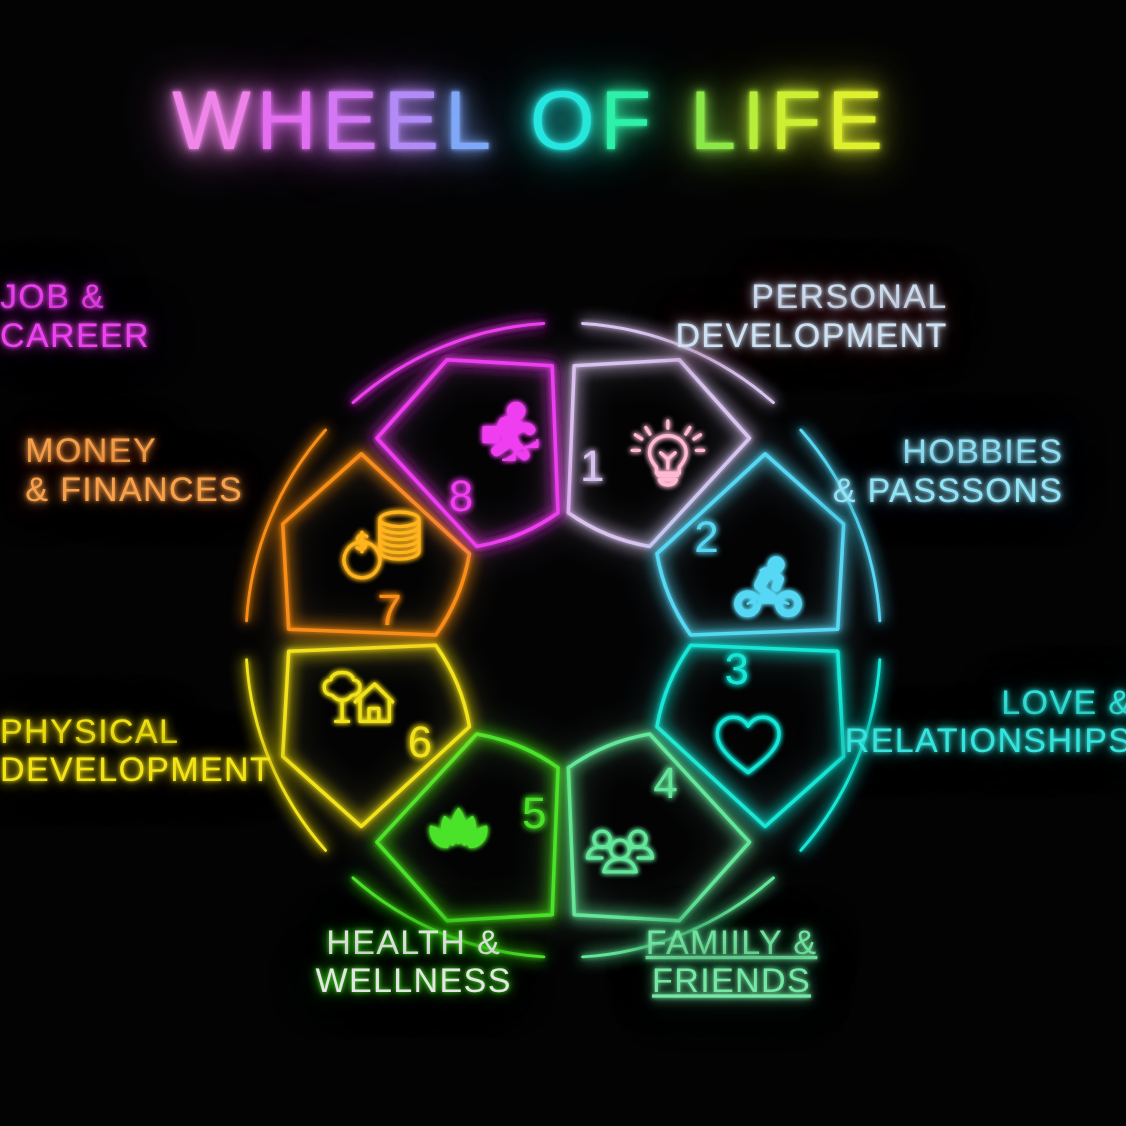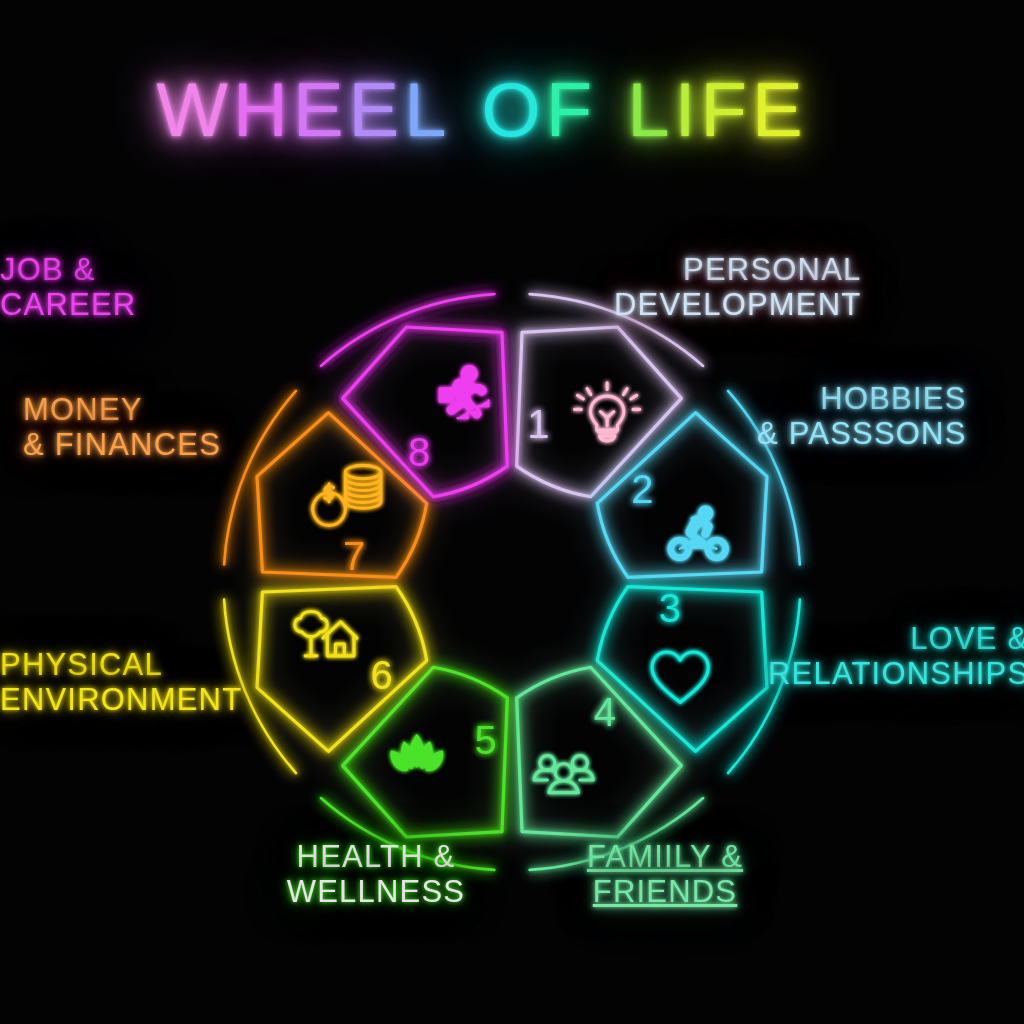--- a/index.html
+++ b/index.html
@@ -172,29 +172,29 @@
         <text x="485.59" y="739.81" text-anchor="middle" dominant-baseline="central" font-family="&quot;Liberation Sans&quot;, sans-serif" font-size="40" fill="#4ce32a" filter="url(#glowS)">5</text>
         <text x="381.74" y="674.91" text-anchor="middle" dominant-baseline="central" font-family="&quot;Liberation Sans&quot;, sans-serif" font-size="40" fill="#f2e21a" filter="url(#glowS)">6</text>
         <text x="354.19" y="555.59" text-anchor="middle" dominant-baseline="central" font-family="&quot;Liberation Sans&quot;, sans-serif" font-size="40" fill="#f98d19" filter="url(#glowS)">7</text>
         <text x="419.09" y="451.74" text-anchor="middle" dominant-baseline="central" font-family="&quot;Liberation Sans&quot;, sans-serif" font-size="40" fill="#ef3df0" filter="url(#glowS)">8</text>
       </g>
   </svg>
 
   <div id="labels-layer">
       <div class="wlabel r" style="color: rgb(207, 226, 244); text-shadow: rgb(207, 226, 244) 0px 0px 4px, rgb(207, 226, 244) 0px 0px 11px, rgb(90, 27, 40) 0px 0px 24px, rgb(90, 27, 40) 0px 0px 44px; left: 614px; top: 253px;">PERSONAL
 DEVELOPMENT</div>
-      <div class="wlabel r" style="color: rgb(147, 227, 247); text-shadow: rgb(147, 227, 247) 0px 0px 4px, rgb(147, 227, 247) 0px 0px 11px, rgb(11, 59, 74) 0px 0px 24px, rgb(11, 59, 74) 0px 0px 44px; left: 757px; top: 382px;">HOBBIES
+      <div class="wlabel r" style="color: rgb(147, 227, 247); text-shadow: rgb(147, 227, 247) 0px 0px 4px, rgb(147, 227, 247) 0px 0px 11px, rgb(11, 59, 74) 0px 0px 24px, rgb(11, 59, 74) 0px 0px 44px; left: 757px; top: 394px;">HOBBIES
 &amp; PASSSONS</div>
       <div class="wlabel r" style="color: rgb(52, 228, 221); text-shadow: rgb(52, 228, 221) 0px 0px 4px, rgb(52, 228, 221) 0px 0px 11px, rgb(7, 64, 60) 0px 0px 24px, rgb(7, 64, 60) 0px 0px 44px; left: 768px; top: 622px;">LOVE &amp;
 RELATIONSHIPS</div>
       <div class="wlabel c" style="color: rgb(116, 232, 164); text-shadow: rgb(116, 232, 164) 0px 0px 4px, rgb(116, 232, 164) 0px 0px 11px, rgb(11, 58, 35) 0px 0px 24px, rgb(11, 58, 35) 0px 0px 44px; left: 495px; width: 340px; top: 840px; text-decoration: underline;">FAMIILY &amp;
 FRIENDS</div>
       <div class="wlabel c" style="color: #e5e5e5; text-shadow: rgb(63, 220, 34) 0px 0px 4px, rgb(63, 220, 34) 0px 0px 11px, rgb(17, 61, 6) 0px 0px 24px, rgb(17, 61, 6) 0px 0px 44px; left: 206px; width: 340px; top: 840px;">HEALTH &amp;
 WELLNESS</div>
       <div class="wlabel l" style="color: rgb(243, 228, 22); text-shadow: rgb(243, 228, 22) 0px 0px 4px, rgb(243, 228, 22) 0px 0px 11px, rgb(60, 53, 5) 0px 0px 24px, rgb(60, 53, 5) 0px 0px 44px; left: 0px; width: 284px; top: 648px;">PHYSICAL
-ENVIRONMENT</div>
+DEVELOPMENT</div>
       <div class="wlabel l" style="color: rgb(249, 161, 74); text-shadow: rgb(249, 161, 74) 0px 0px 4px, rgb(249, 161, 74) 0px 0px 11px, rgb(70, 19, 10) 0px 0px 24px, rgb(70, 19, 10) 0px 0px 44px; left: 0px; width: 285px; top: 393px; margin-left: 23px;">MONEY
 &amp; FINANCES</div>
       <div class="wlabel l" style="color: rgb(237, 66, 239); text-shadow: rgb(237, 66, 239) 0px 0px 4px, rgb(237, 66, 239) 0px 0px 11px, rgb(62, 7, 64) 0px 0px 24px, rgb(62, 7, 64) 0px 0px 44px; left: 0px; width: 420px; top: 253px;">JOB &amp;
 CAREER</div>
     </div>
 
 </div>
 
 </body></html>

